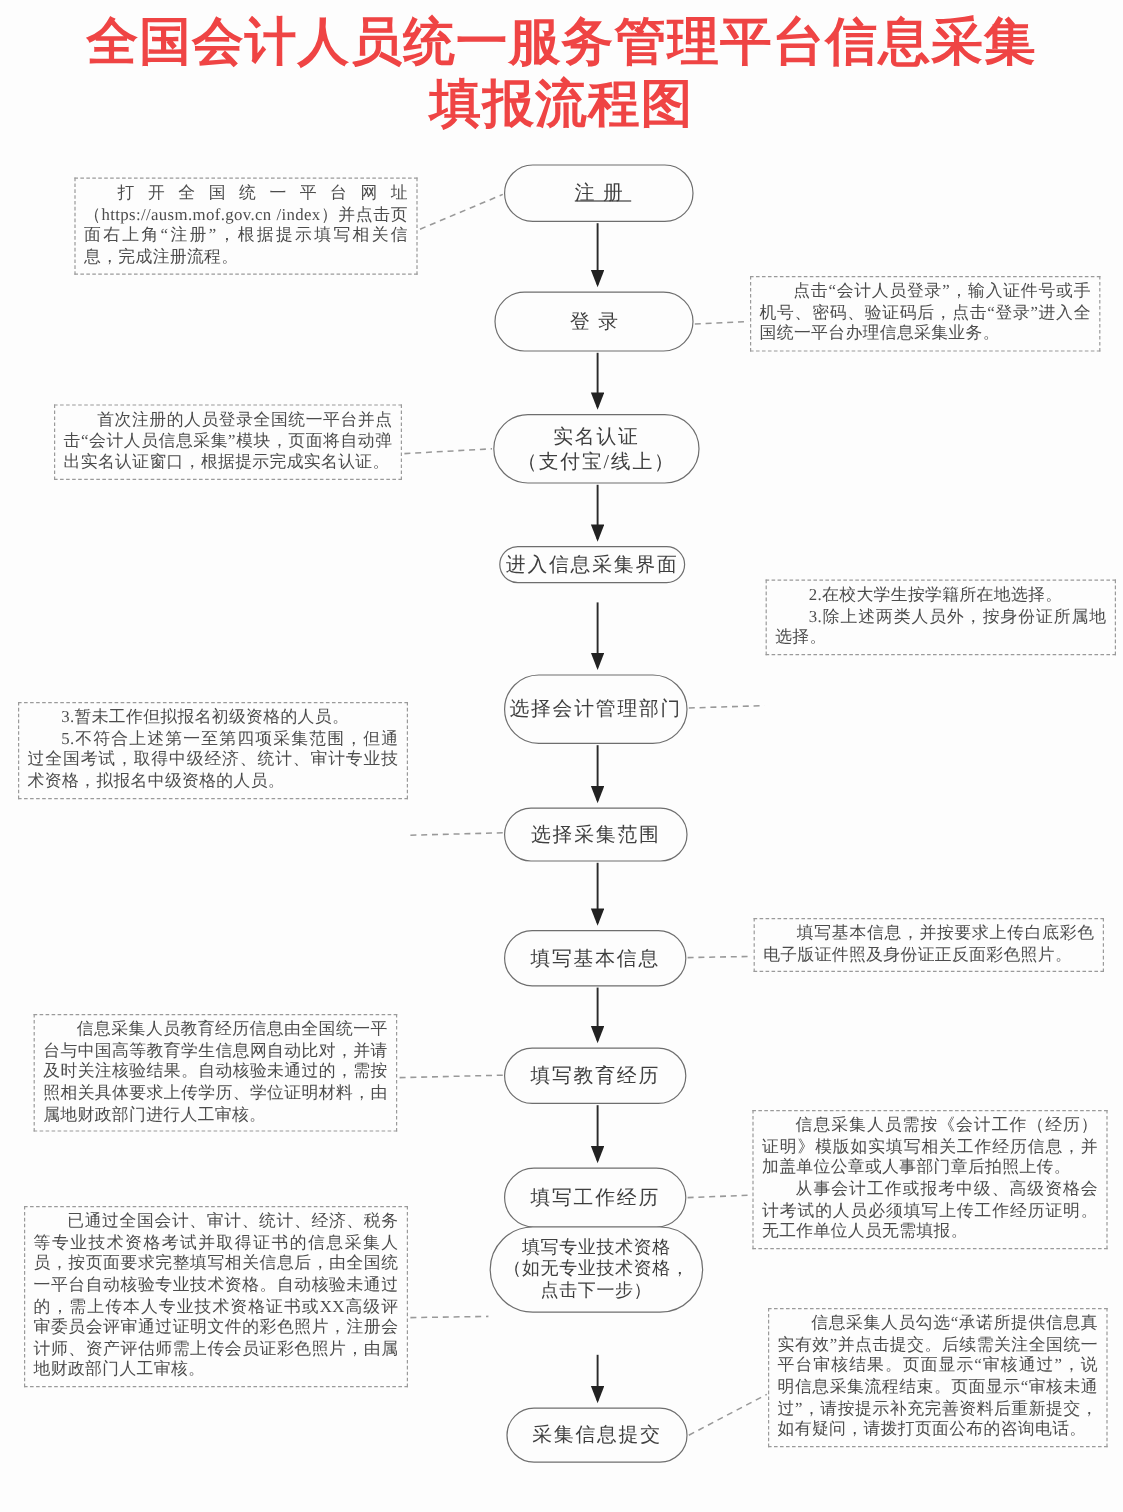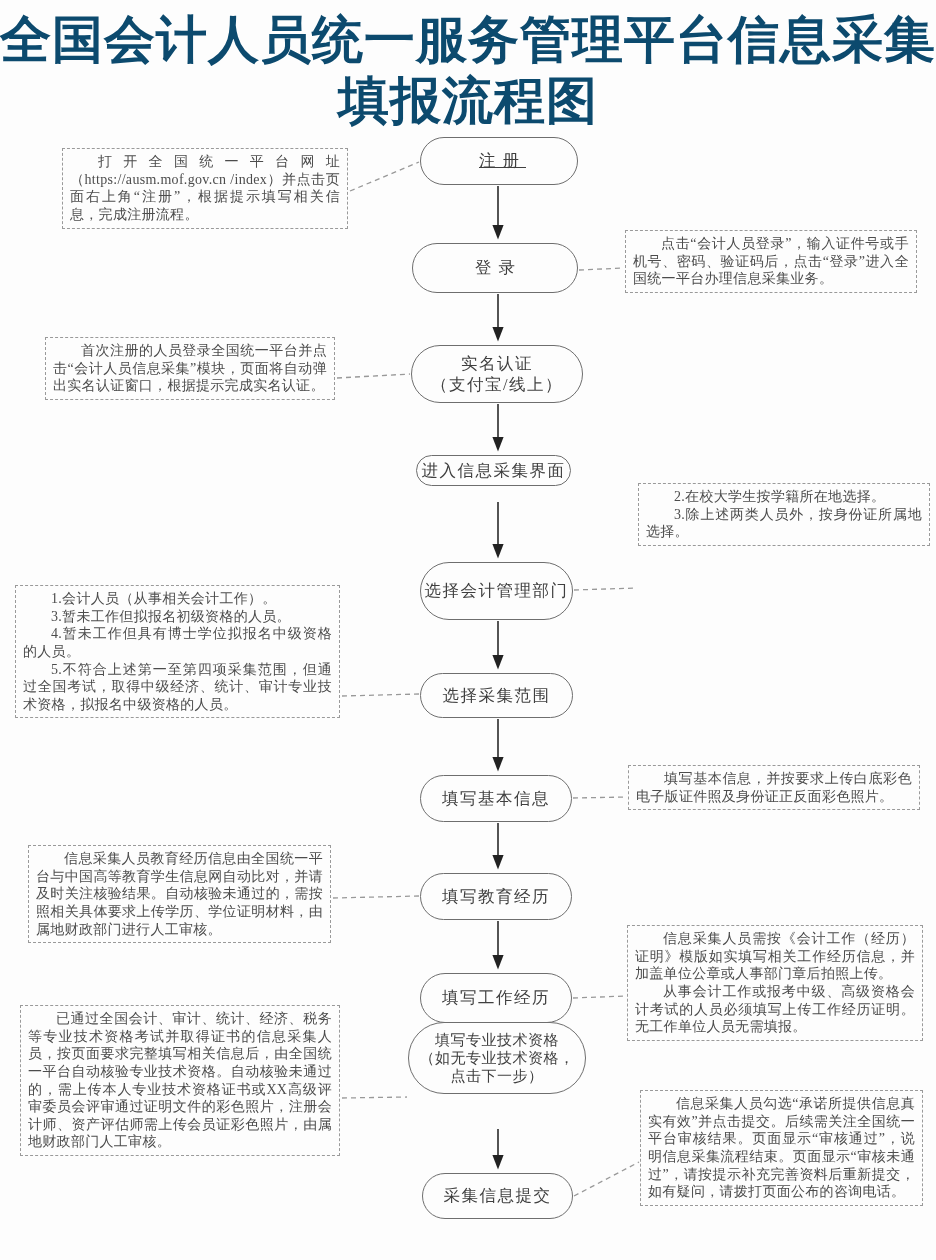--- a/index.html
+++ b/index.html
@@ -4,22 +4,22 @@
 <style>
   html,body{margin:0;padding:0;}
   body{
     width:936px;height:1260px;position:relative;overflow:hidden;
     background:#fdfdfd;
     font-family:"Liberation Serif","DejaVu Serif",serif;
     color:#4c4c4c;
   }
   .title{
     position:absolute;top:10px;left:0;width:936px;
-    text-align:center;font-weight:bold;color:#0c4a6e;
-    font-size:51px;line-height:1.2;letter-spacing:1px;
+    text-align:center;font-weight:bold;color:#ef4444;
+    font-size:43px;line-height:1.2;letter-spacing:1px;
   }
   .node{
     position:absolute;z-index:2;box-sizing:border-box;
     border:1.6px solid #6e6e6e;border-radius:999px;background:#fdfdfd;
     display:flex;align-items:center;justify-content:center;
     text-align:center;white-space:pre-line;
     color:#3f3f3f;font-size:16.5px;line-height:1.28;letter-spacing:1.5px;
   }
   .node.small{font-size:15px;letter-spacing:0.5px;line-height:1.22;}
   .node.wide-space{letter-spacing:7px;text-indent:7px;}
@@ -90,23 +90,21 @@
 点击下一步）</div>
 <div class="node" style="left:422px;top:1173px;width:151px;height:46px;">采集信息提交</div>
 
 <div class="note" style="left:62px;top:148px;width:286px;">
   <p>打开全国统一平台网址（https://ausm.mof.gov.cn /index）并点击页面右上角“注册”，根据提示填写相关信息，完成注册流程。</p>
 </div>
 <div class="note" style="left:45px;top:337px;width:290px;">
   <p>首次注册的人员登录全国统一平台并点击“会计人员信息采集”模块，页面将自动弹出实名认证窗口，根据提示完成实名认证。</p>
 </div>
 <div class="note" style="left:15px;top:585px;width:325px;">
-  <p>1.会计人员（从事相关会计工作）。</p>
   <p>3.暂未工作但拟报名初级资格的人员。</p>
-  <p>4.暂未工作但具有博士学位拟报名中级资格的人员。</p>
   <p>5.不符合上述第一至第四项采集范围，但通过全国考试，取得中级经济、统计、审计专业技术资格，拟报名中级资格的人员。</p>
 </div>
 <div class="note" style="left:28px;top:845px;width:303px;">
   <p>信息采集人员教育经历信息由全国统一平台与中国高等教育学生信息网自动比对，并请及时关注核验结果。自动核验未通过的，需按照相关具体要求上传学历、学位证明材料，由属地财政部门进行人工审核。</p>
 </div>
 <div class="note" style="left:20px;top:1005px;width:320px;">
   <p>已通过全国会计、审计、统计、经济、税务等专业技术资格考试并取得证书的信息采集人员，按页面要求完整填写相关信息后，由全国统一平台自动核验专业技术资格。自动核验未通过的，需上传本人专业技术资格证书或XX高级评审委员会评审通过证明文件的彩色照片，注册会计师、资产评估师需上传会员证彩色照片，由属地财政部门人工审核。</p>
 </div>
 
 <div class="note" style="left:625px;top:230px;width:292px;">

